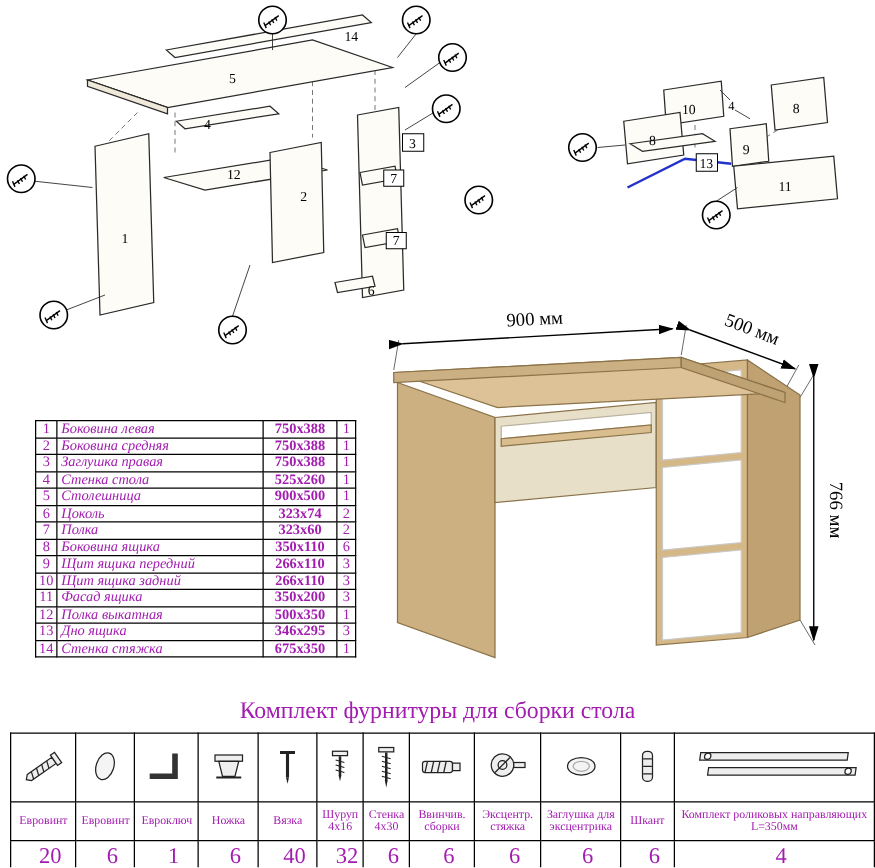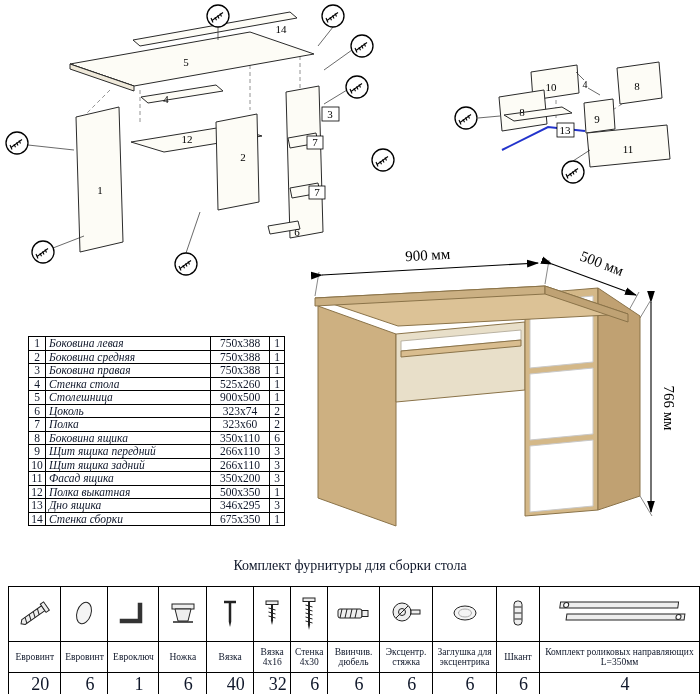--- a/index.html
+++ b/index.html
@@ -1,31 +1,31 @@
 <!DOCTYPE html>
 <html><head>
 <meta charset="utf-8">
 <style>
   html,body { margin:0; padding:0; background:#fff; }
   .page {
     position:relative; width:700px; height:694px; background:#ffffff;
-    font-family:"Liberation Serif", serif; overflow:hidden; color:#0f172a;
+    font-family:"Liberation Serif", serif; overflow:hidden; color:#a21caf;
   }
   svg text { font-family:"Liberation Serif", serif; fill:#000; }
 
   
   .parts-table { position:absolute; left:28px; top:336px; border-collapse:collapse; font-size:11.5px; }
   .parts-table td { border:1px solid #000; padding:0 3px; height:12.5px; line-height:12.5px; white-space:nowrap; }
   .parts-table .c-num { width:14px; text-align:center; padding:0 1px; }
   .parts-table .c-name { width:158px;font-style:italic; }
-  .parts-table .c-size { width:52px; text-align:center; }
+  .parts-table .c-size { width:52px; text-align:center;font-weight:bold; }
   .parts-table .c-qty { width:12px; text-align:center; padding:0 1px; }
 
   
-  .hw-title { position:absolute; left:0; top:558px; width:700px; text-align:center; font-size:14px; }
+  .hw-title { position:absolute; left:0; top:558px; width:700px; text-align:center; font-size:19px; }
 
   
   .hw-table { position:absolute; left:8px; top:586px; border-collapse:collapse; table-layout:fixed; }
   .hw-table td { border:1px solid #000; text-align:center; vertical-align:middle; overflow:hidden; }
   .hw-icon-cell { height:52px; vertical-align:middle; }
   .hw-name-cell { font-size:9.5px; height:28px; line-height:1.1; padding:1px 2px; }
   .hw-qty-cell { font-size:18px; height:19px;padding-left:12px; }
   .hw-icon { display:block; margin:0 auto; }
 
   .diagram-svg { position:absolute; left:0; top:0; }
@@ -174,21 +174,21 @@
           <td class="c-qty">1</td>
         </tr>
       <tr>
           <td class="c-num">2</td>
           <td class="c-name">Боковина средняя</td>
           <td class="c-size">750x388</td>
           <td class="c-qty">1</td>
         </tr>
       <tr>
           <td class="c-num">3</td>
-          <td class="c-name">Боковина правая</td>
+          <td class="c-name">Заглушка правая</td>
           <td class="c-size">750x388</td>
           <td class="c-qty">1</td>
         </tr>
       <tr>
           <td class="c-num">4</td>
           <td class="c-name">Стенка стола</td>
           <td class="c-size">525x260</td>
           <td class="c-qty">1</td>
         </tr>
       <tr>
@@ -240,21 +240,21 @@
           <td class="c-qty">1</td>
         </tr>
       <tr>
           <td class="c-num">13</td>
           <td class="c-name">Дно ящика</td>
           <td class="c-size">346x295</td>
           <td class="c-qty">3</td>
         </tr>
       <tr>
           <td class="c-num">14</td>
-          <td class="c-name">Стенка сборки</td>
+          <td class="c-name">Стенка стяжка</td>
           <td class="c-size">675x350</td>
           <td class="c-qty">1</td>
         </tr>
     </tbody>
   </table>
 
   <svg class="desk-svg" width="402" height="312" viewBox="0 0 402 312">
     <defs>
       <marker id="darr" markerWidth="12" markerHeight="9" refX="10" refY="4.5" orient="auto">
         <polygon points="0,1 11,4.5 0,8" fill="#000"></polygon>
@@ -420,23 +420,23 @@
             </g>
           </svg>
         </td>
       </tr>
       <tr>
         <td class="hw-name-cell">Евровинт</td>
         <td class="hw-name-cell">Евровинт</td>
         <td class="hw-name-cell">Евроключ</td>
         <td class="hw-name-cell">Ножка</td>
         <td class="hw-name-cell">Вязка</td>
-        <td class="hw-name-cell">Вязка 4х16</td>
+        <td class="hw-name-cell">Шуруп 4х16</td>
         <td class="hw-name-cell">Стенка 4х30</td>
-        <td class="hw-name-cell">Ввинчив. дюбель</td>
+        <td class="hw-name-cell">Ввинчив. сборки</td>
         <td class="hw-name-cell">Эксцентр. стяжка</td>
         <td class="hw-name-cell">Заглушка для эксцентрика</td>
         <td class="hw-name-cell">Шкант</td>
         <td class="hw-name-cell">Комплект роликовых направляющих L=350мм</td>
       </tr>
       <tr>
         <td class="hw-qty-cell">20</td>
         <td class="hw-qty-cell">6</td>
         <td class="hw-qty-cell">1</td>
         <td class="hw-qty-cell">6</td>

